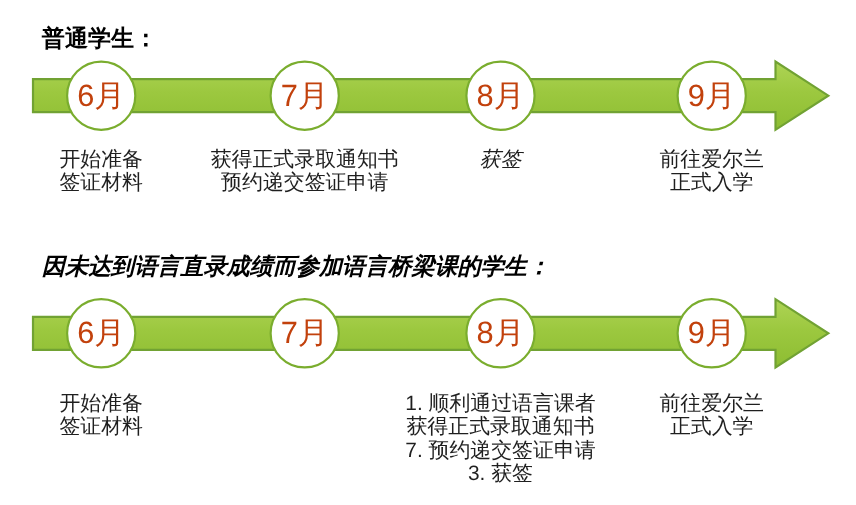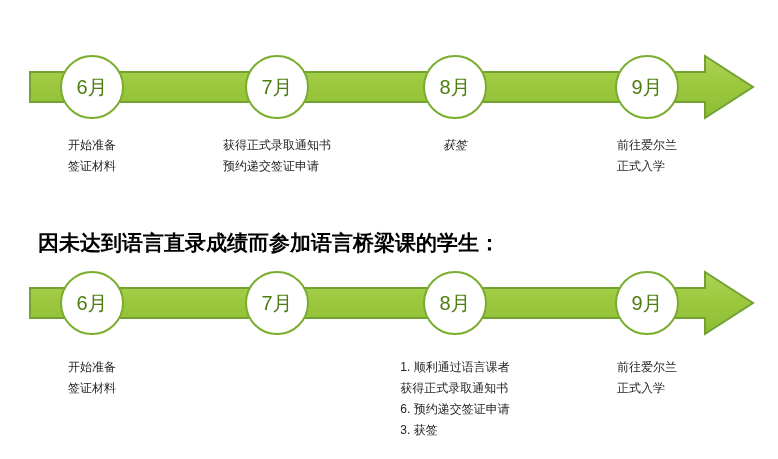--- a/index.html
+++ b/index.html
@@ -51,39 +51,40 @@
     height: 64px;
     box-sizing: border-box;
     background: #ffffff;
     border: 2px solid var(--circle-border);
     border-radius: 50%;
     display: flex;
     align-items: center;
     justify-content: center;
   }
   .milestone-month {
-    font-size: 20px;
+    font-size: 28px;
     line-height: 1;
-    color: #4d7c0f;
+    color: #c2410c;
   }
   .milestone-desc {
     position: absolute;
     transform: translateX(-50%);
-    font-size: 12px;
+    font-size: 19px;
     line-height: 21px;
     color: var(--text-color);
     white-space: pre-line;
-    text-align: left;
+    text-align: center;
   }
 </style>
 </head>
 <body>
 
 <div class="canvas">
 
+  <h2 class="timeline-title" style="top:24px;">普通学生：</h2>
 
   <svg class="arrow-svg" style="top:44px;" viewBox="0 0 778 90">
     <defs>
       <linearGradient id="arrowGrad1" x1="0" y1="0" x2="0" y2="1">
         <stop offset="0" class="stop-a"></stop>
         <stop offset="0.45" class="stop-b"></stop>
         <stop offset="1" class="stop-c"></stop>
       </linearGradient>
     </defs>
     <polygon class="arrow-shape" fill="url(#arrowGrad1)" points="30,28 705,28 705,12 753,43 705,74 705,58 30,58"></polygon>
@@ -103,21 +104,21 @@
   </div>
 
   <div class="milestone-desc" style="left:92px; top:135px;">开始准备
 签证材料</div>
   <div class="milestone-desc" style="left:277px; top:135px;">获得正式录取通知书
 预约递交签证申请</div>
   <div class="milestone-desc" style="left:455px; top:135px;font-style:italic;">获签</div>
   <div class="milestone-desc" style="left:647px; top:135px;">前往爱尔兰
 正式入学</div>
 
-  <h2 class="timeline-title" style="top:231px;">因未达到语言直录成绩而参加语言桥梁课的学生：</h2>
+  <h2 class="timeline-title" style="top:231px;font-style:italic;">因未达到语言直录成绩而参加语言桥梁课的学生：</h2>
 
   <svg class="arrow-svg" style="top:260px;" viewBox="0 0 778 90">
     <defs>
       <linearGradient id="arrowGrad2" x1="0" y1="0" x2="0" y2="1">
         <stop offset="0" class="stop-a"></stop>
         <stop offset="0.45" class="stop-b"></stop>
         <stop offset="1" class="stop-c"></stop>
       </linearGradient>
     </defs>
     <polygon class="arrow-shape" fill="url(#arrowGrad2)" points="30,28 705,28 705,12 753,43 705,74 705,58 30,58"></polygon>
@@ -133,18 +134,18 @@
     <span class="milestone-month">8月</span>
   </div>
   <div class="milestone-circle" style="left:615px; top:271px;">
     <span class="milestone-month">9月</span>
   </div>
 
   <div class="milestone-desc" style="left:92px; top:357px;">开始准备
 签证材料</div>
   <div class="milestone-desc" style="left:455px; top:357px;">1. 顺利通过语言课者
 获得正式录取通知书
-6. 预约递交签证申请
+7. 预约递交签证申请
 3. 获签</div>
   <div class="milestone-desc" style="left:647px; top:357px;">前往爱尔兰
 正式入学</div>
 
 </div>
 
 </body></html>

